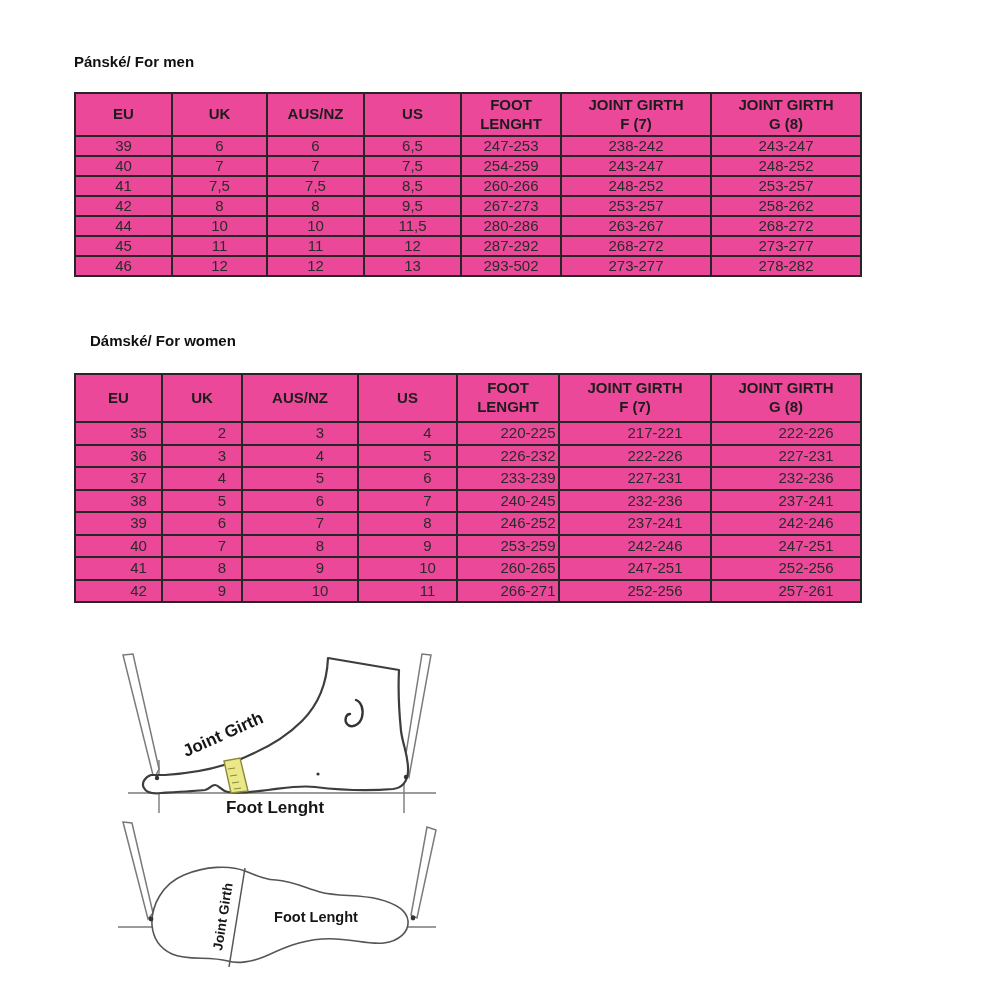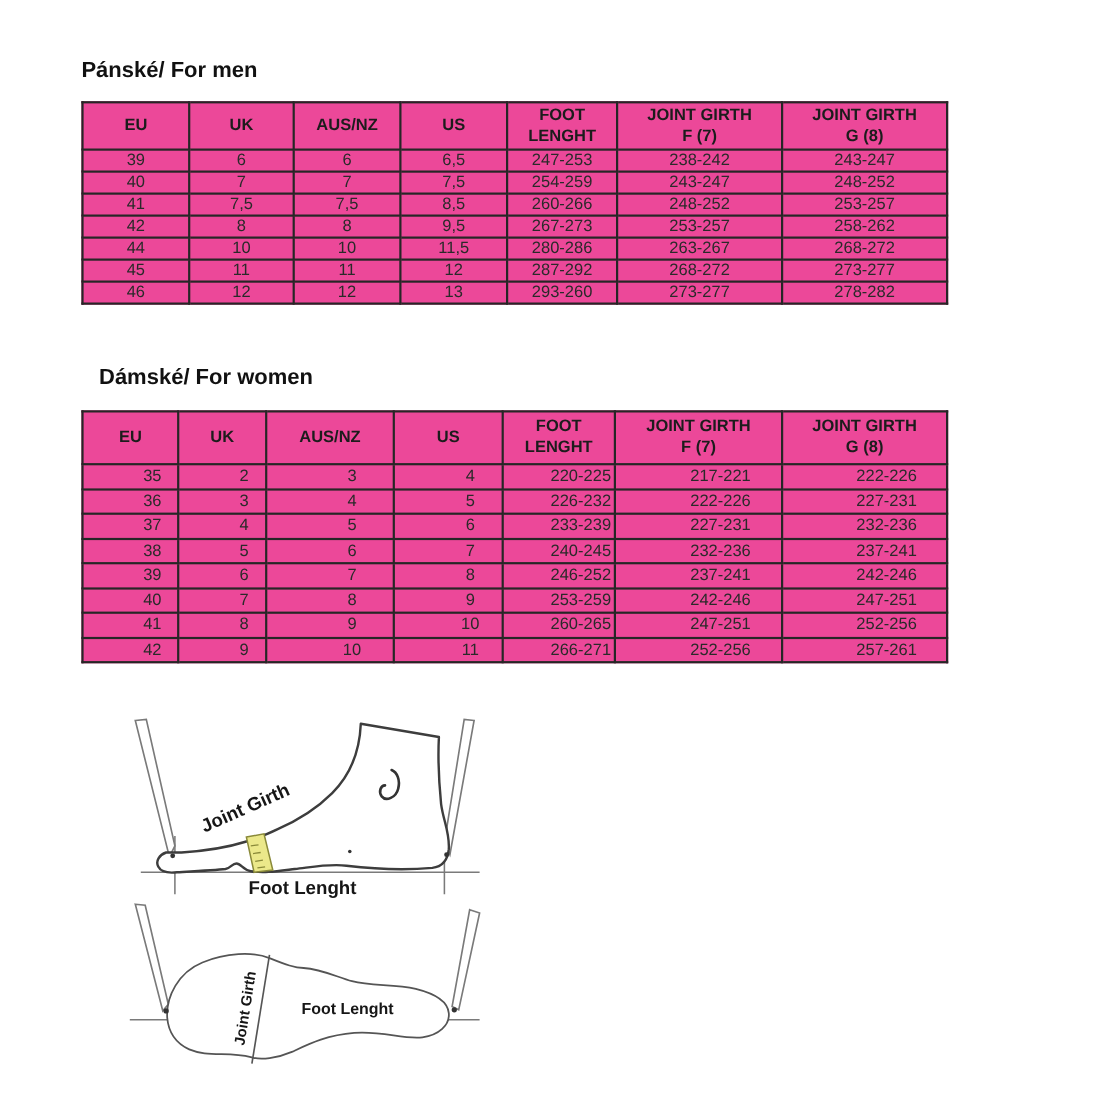--- a/index.html
+++ b/index.html
@@ -8,21 +8,21 @@
     background: #ffffff;
     width: 997px;
     height: 997px;
     font-family: "Liberation Sans", sans-serif;
     color: #222222;
     overflow: hidden;
     position: relative;
   }
   .section-title {
     position: absolute;
-    font-size: 20px;
+    font-size: 15px;
     font-weight: 700;
     color: #111111;
     white-space: nowrap;
   }
   #title-men   { left: 74px; top: 53px; }
   #title-women { left: 90px; top: 332px; }
 
   table.size-table {
     position: absolute;
     border-collapse: collapse;
@@ -155,21 +155,21 @@
         <td>12</td>
         <td>287-292</td>
         <td>268-272</td>
         <td>273-277</td>
       </tr>
       <tr>
         <td>46</td>
         <td>12</td>
         <td>12</td>
         <td>13</td>
-        <td>293-260</td>
+        <td>293-502</td>
         <td>273-277</td>
         <td>278-282</td>
       </tr>
     </tbody>
 </table>
 
 <div class="section-title" id="title-women">Dámské/ For women</div>
 
 <table class="size-table" id="table-women">
   <colgroup>

